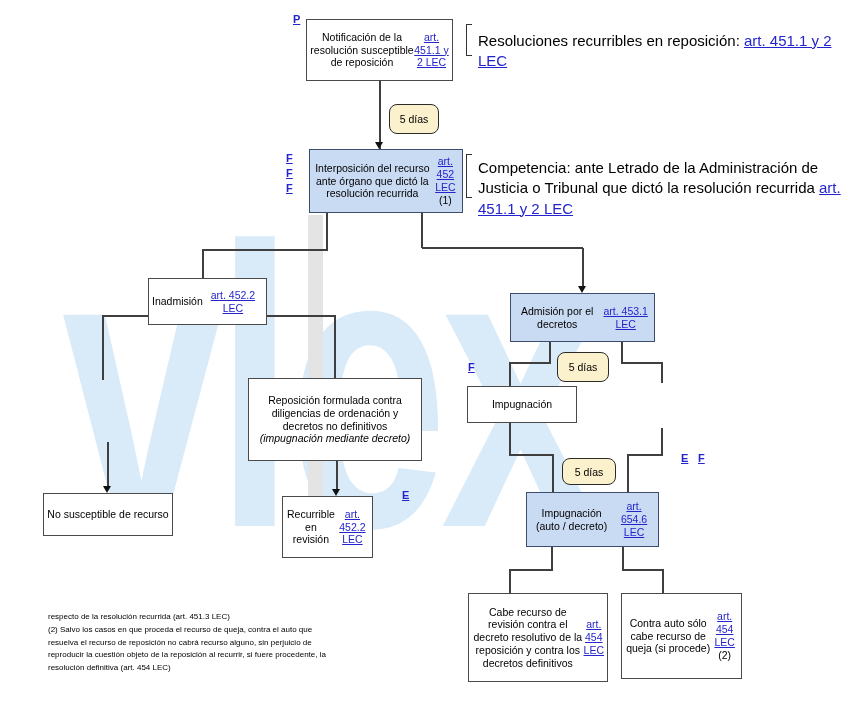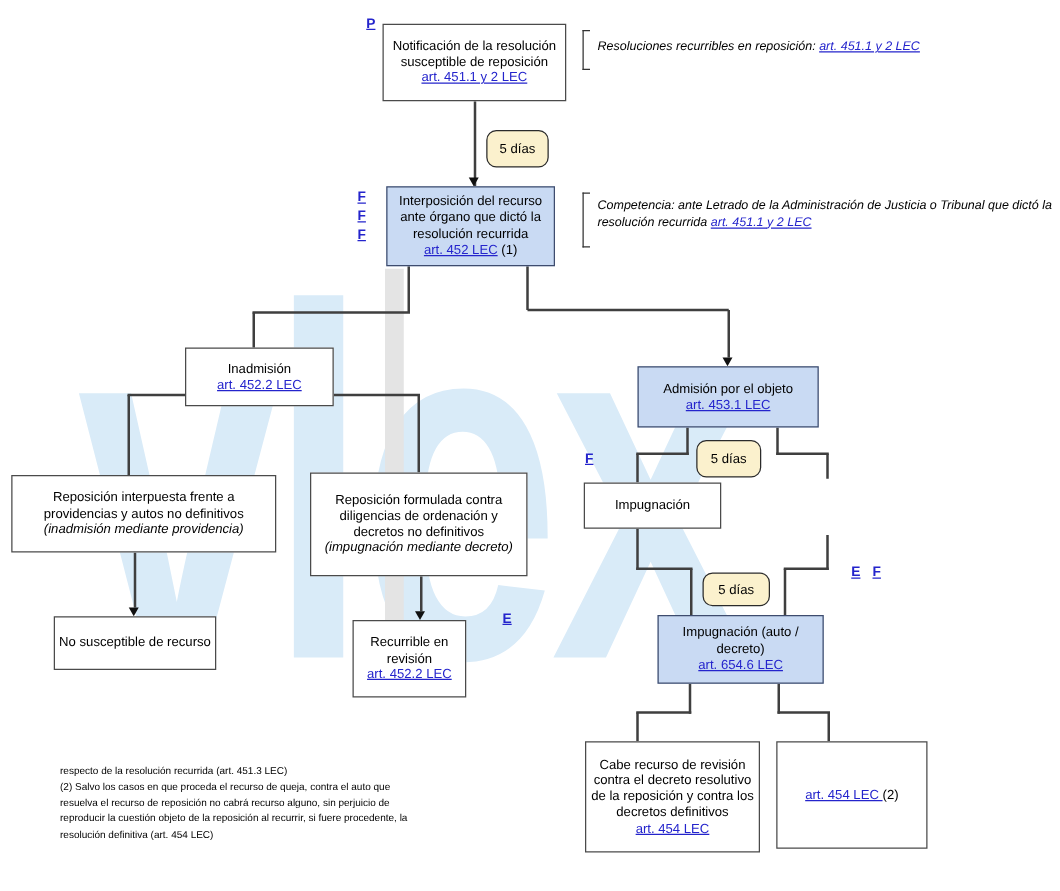--- a/index.html
+++ b/index.html
@@ -6,32 +6,32 @@
   .stage{position:relative;width:848px;height:713px;background:#fff;overflow:hidden;
          font-family:"Liberation Sans","DejaVu Sans",sans-serif;color:#000;}
   .watermark{position:absolute;left:62px;top:188px;font-size:400px;line-height:1;
              font-weight:bold;color:#d9ebf8;letter-spacing:-10px;z-index:0;
              transform:scaleX(0.72);transform-origin:left top;user-select:none;}
   .strip{position:absolute;left:308px;top:215px;width:15px;height:330px;background:#e4e4e4;z-index:0;}
   .h,.v{position:absolute;background:#3f3f3f;z-index:1;}
   .arrow{position:absolute;width:0;height:0;border-left:4.5px solid transparent;
          border-right:4.5px solid transparent;border-top:7px solid #111;z-index:1;}
   .box{position:absolute;background:#fff;border:1.5px solid #4a4a4a;box-sizing:border-box;
-       display:flex;flex-direction:column;align-items:center;justify-content:center;
+       display:flex;align-items:center;justify-content:center;
        text-align:center;font-size:10.5px;line-height:1.22;padding:2px 3px;z-index:2;}
   .box.blue{background:#c9daf3;border-color:#3e4c6e;}
   .badge{position:absolute;background:#fbf1cd;border:1.6px solid #2b2b2b;border-radius:8px;
          box-sizing:border-box;display:flex;align-items:center;justify-content:center;
          font-size:10.5px;z-index:3;}
   .lnk{color:#2424cc;text-decoration:underline;cursor:pointer;}
   .letter{position:absolute;color:#2424cc;text-decoration:underline;font-weight:bold;
           font-size:11px;z-index:2;cursor:pointer;}
   .bracket{position:absolute;width:6px;box-sizing:border-box;z-index:2;
            border-left:1.6px solid #333;border-top:1.6px solid #333;border-bottom:1.6px solid #333;}
-  .btext{position:absolute;font-size:10px;line-height:1.35;z-index:2;font-style:italic;}
+  .btext{position:absolute;font-size:15px;line-height:1.35;z-index:2;}
   .footnotes{position:absolute;left:48px;top:611px;width:345px;font-size:8px;
              line-height:1.6;z-index:2;}
   i{font-style:italic;}
 </style>
 </head>
 <body>
 
 <div class="stage">
 
   <div class="watermark">vlex</div>
@@ -95,43 +95,40 @@
     <span class="lnk">art. 451.1 y 2 LEC</span>
   </div>
 
   <div class="bracket" style="left:466px;top:24px;height:32px"></div>
   <div class="btext" style="left:478px;top:31px;width:360px">
     <span>Resoluciones recurribles en reposición: </span><span class="lnk">art. 451.1 y 2 LEC</span>
   </div>
 
   <div class="badge" style="left:389px;top:104px;width:50px;height:30px">5 días</div>
 
-  <div class="box blue" style="left:309px;top:149px;width:135px;height:64px">
+  <div class="box blue" style="left:309px;top:149px;width:154px;height:64px">
     <span>Interposición del recurso ante órgano que dictó la resolución recurrida</span>
     <span><span class="lnk">art. 452 LEC</span> <span>(1)</span></span>
   </div>
 
   <div class="bracket" style="left:466px;top:154px;height:44px"></div>
   <div class="btext" style="left:478px;top:158px;width:368px">
     <span>Competencia: ante Letrado de la Administración de Justicia  o Tribunal que dictó la resolución recurrida </span><span class="lnk">art. 451.1 y 2 LEC</span>
   </div>
 
   <div class="box" style="left:148px;top:278px;width:119px;height:47px">
     <span>Inadmisión</span>
     <span class="lnk">art. 452.2 LEC</span>
   </div>
 
   <div class="box blue" style="left:510px;top:293px;width:145px;height:49px">
-    <span>Admisión por el objeto</span>
+    <span>Admisión por el decretos</span>
     <span class="lnk">art. 453.1 LEC</span>
   </div>
 
-  <div class="box" style="left:9px;top:380px;width:212px;height:62px">
-    <span><span>Reposición interpuesta frente a providencias y autos no definitivos </span><i>(inadmisión mediante providencia)</i></span>
-  </div>
 
   <div class="box" style="left:248px;top:378px;width:174px;height:83px">
     <span><span>Reposición formulada contra diligencias de ordenación y decretos no definitivos </span><i>(impugnación mediante decreto)</i></span>
   </div>
 
   <div class="box" style="left:43px;top:493px;width:130px;height:43px">No susceptible de recurso</div>
 
   <div class="box" style="left:282px;top:496px;width:91px;height:62px">
     <span>Recurrible en revisión</span>
     <span class="lnk">art. 452.2 LEC</span>
@@ -148,20 +145,21 @@
     <span>Impugnación (auto / decreto)</span>
     <span class="lnk">art. 654.6 LEC</span>
   </div>
 
   <div class="box" style="left:468px;top:593px;width:140px;height:89px">
     <span>Cabe recurso de revisión contra el decreto resolutivo de la reposición y contra los decretos definitivos</span>
     <span class="lnk">art. 454 LEC</span>
   </div>
 
   <div class="box" style="left:621px;top:593px;width:121px;height:86px">
+    <span>Contra auto sólo cabe recurso de queja (si procede)</span>
     <span><span class="lnk">art. 454 LEC </span> <span>(2)</span></span>
   </div>
 
   <div class="footnotes">
     <div>respecto de la resolución recurrida (art. 451.3 LEC)</div>
     <div>(2) Salvo los casos en que proceda el recurso de queja, contra el auto que</div>
     <div>resuelva el recurso de reposición no cabrá recurso alguno, sin perjuicio de</div>
     <div>reproducir la cuestión objeto de la reposición al recurrir, si fuere procedente, la</div>
     <div>resolución definitiva (art. 454  LEC)</div>
   </div>

